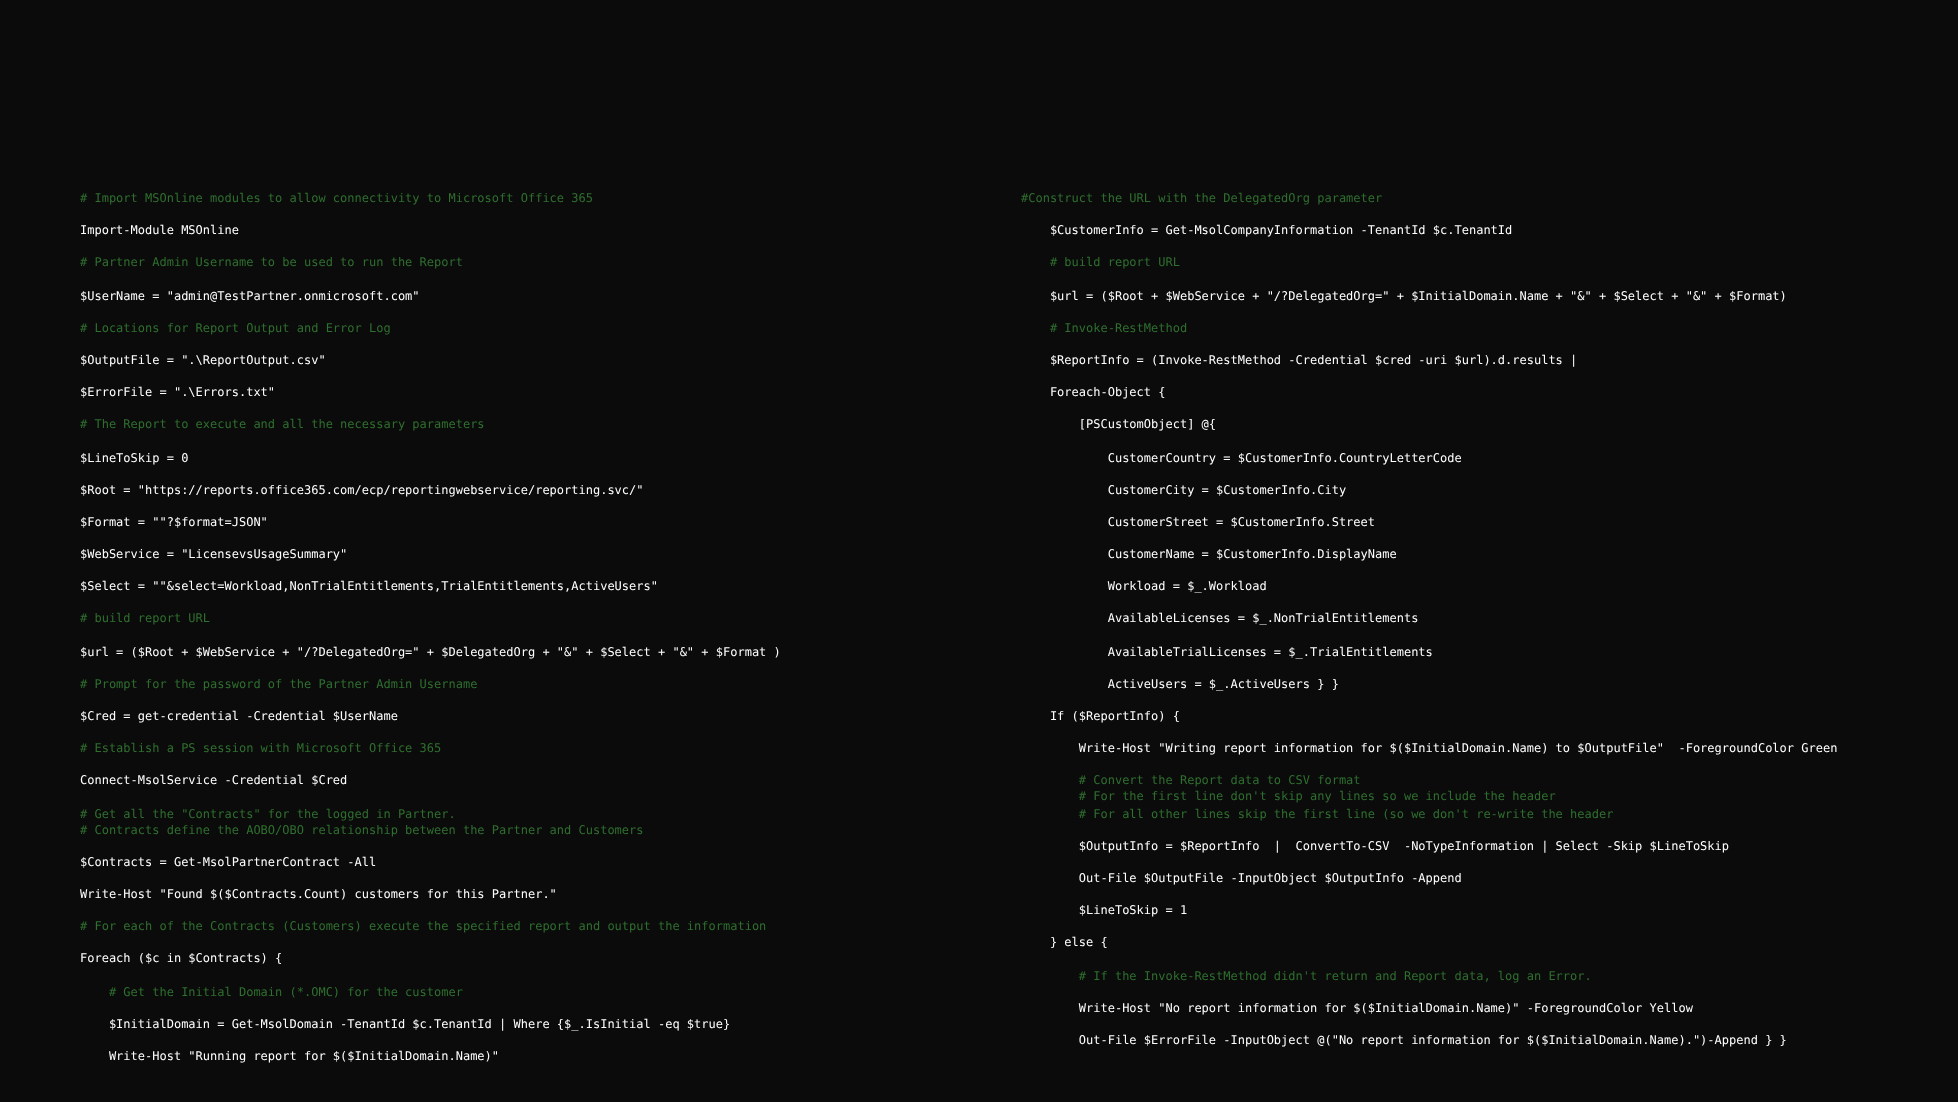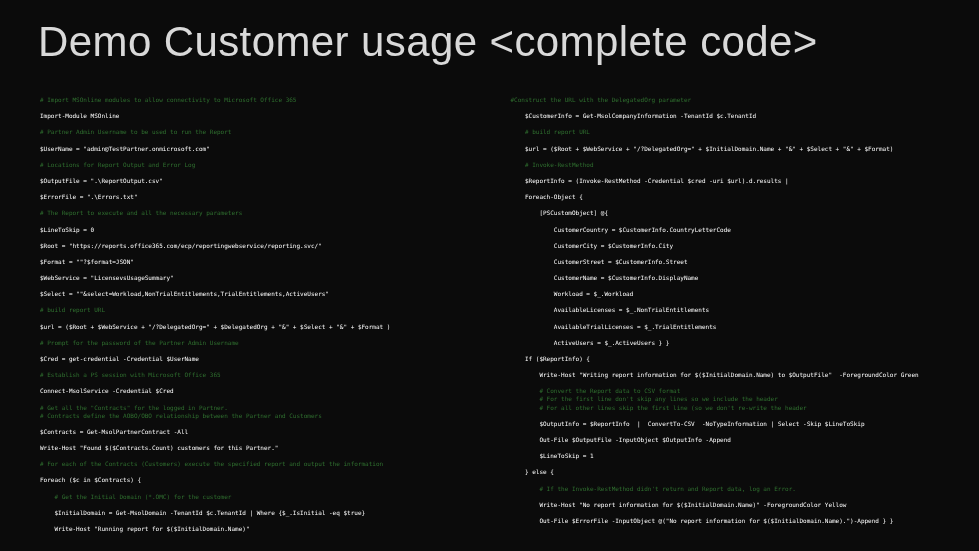--- a/index.html
+++ b/index.html
@@ -44,21 +44,20 @@
     flex: 1 1 0;
   }
   .c  { color: #2f6f2f; }      
   .w  { color: #fff; }      
   pre { margin: 0; }
 </style>
 </head>
 <body>
 
 <div class="slide">
-  <div class="title">Demo Customer usage &lt;complete code&gt;</div>
 
   <div class="code-area">
     <pre class="col"><span class="c"># Import MSOnline modules to allow connectivity to Microsoft Office 365</span>
 
 <span class="w">Import-Module MSOnline</span>
 
 <span class="c"># Partner Admin Username to be used to run the Report</span>
 
 <span class="w">$UserName = "admin@TestPartner.onmicrosoft.com"</span>
 

